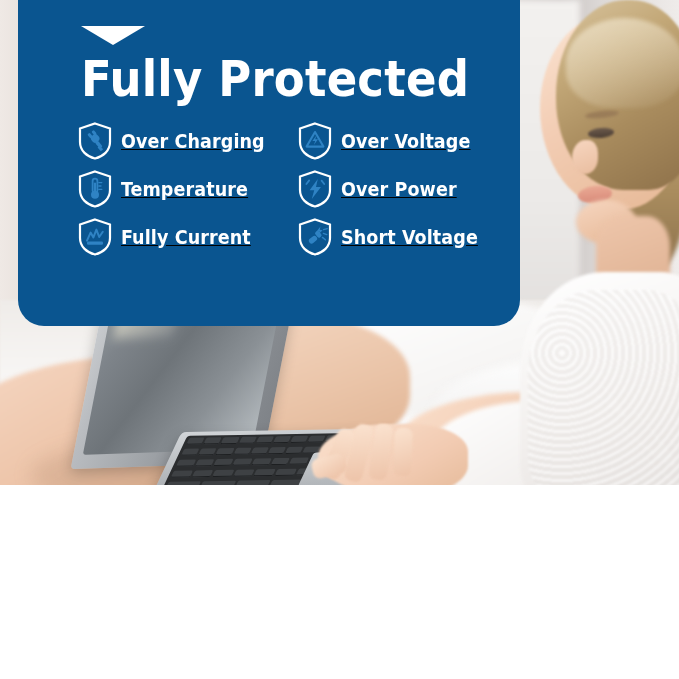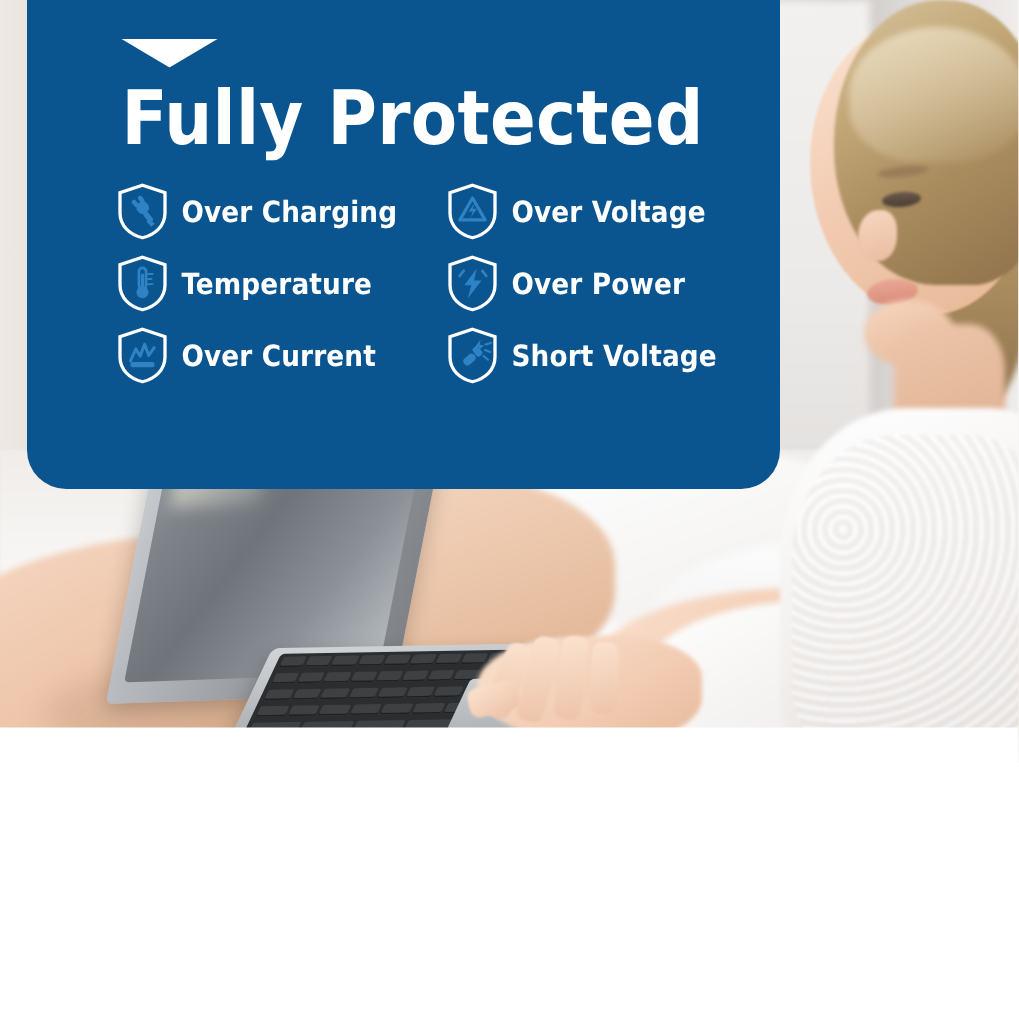--- a/index.html
+++ b/index.html
@@ -190,21 +190,21 @@
     position:absolute;left:63px;top:64px;
     color:#ffffff;font-size:50px;line-height:1;letter-spacing:.2px;
     font-family:"DejaVu Sans","Liberation Sans",sans-serif;font-weight:bold;
     font-stretch:condensed;
   }
   .features{
     position:absolute;left:60px;top:128px;width:440px;
     display:grid;grid-template-columns:1fr 1fr;grid-auto-rows:46px;
     column-gap:0px;row-gap:2px;align-items:center;
   }
-  .feat{display:flex;align-items:center;gap:9px;}
+  .feat{display:flex;align-items:center;gap:9px;text-decoration:underline;}
   .feat .shield{width:34px;height:38px;flex:0 0 34px;}
   .feat .lbl{
     color:#ffffff;font-size:19.5px;letter-spacing:.1px;white-space:nowrap;
     font-family:"DejaVu Sans","Liberation Sans",sans-serif;font-weight:bold;
     font-stretch:condensed;
   }
 
   
   .bottom{
     position:absolute;left:0;top:485px;width:679px;height:194px;background:#ffffff;
@@ -383,21 +383,21 @@
 
       <div class="feat">
         <span class="shield">
           <svg viewBox="0 0 34 38" width="34" height="38">
             <path d="M17 1.5 L32 6.5 V20 C32 29 25 34.5 17 36.5 C9 34.5 2 29 2 20 V6.5 Z" fill="none" stroke="#ffffff" stroke-width="2.2"></path>
             <path d="M17 5.5 L28.6 9.4 V20 C28.6 27 23.2 31.3 17 33 C10.8 31.3 5.4 27 5.4 20 V9.4 Z" fill="#0a5590"></path>
             <path d="M9 22.6 L12.6 14.6 L15.4 19.4 L18.4 11.6 L21.2 19 L24.8 13.8" fill="none" stroke="#2f83c4" stroke-width="2" stroke-linejoin="round" stroke-linecap="round"></path>
             <rect x="9" y="23.4" width="16" height="3.4" rx="1.2" fill="#2f83c4"></rect>
           </svg>
         </span>
-        <span class="lbl">Over Current</span>
+        <span class="lbl">Fully Current</span>
       </div>
 
       <div class="feat">
         <span class="shield">
           <svg viewBox="0 0 34 38" width="34" height="38">
             <path d="M17 1.5 L32 6.5 V20 C32 29 25 34.5 17 36.5 C9 34.5 2 29 2 20 V6.5 Z" fill="none" stroke="#ffffff" stroke-width="2.2"></path>
             <path d="M17 5.5 L28.6 9.4 V20 C28.6 27 23.2 31.3 17 33 C10.8 31.3 5.4 27 5.4 20 V9.4 Z" fill="#0a5590"></path>
             <g fill="#2f83c4">
               <rect x="10.5" y="19" width="9" height="5.4" rx="2.6" transform="rotate(-40 15 21.7)"></rect>
               <rect x="18" y="12.8" width="4.6" height="7" rx="1.9" transform="rotate(-40 20.3 16.3)"></rect>

